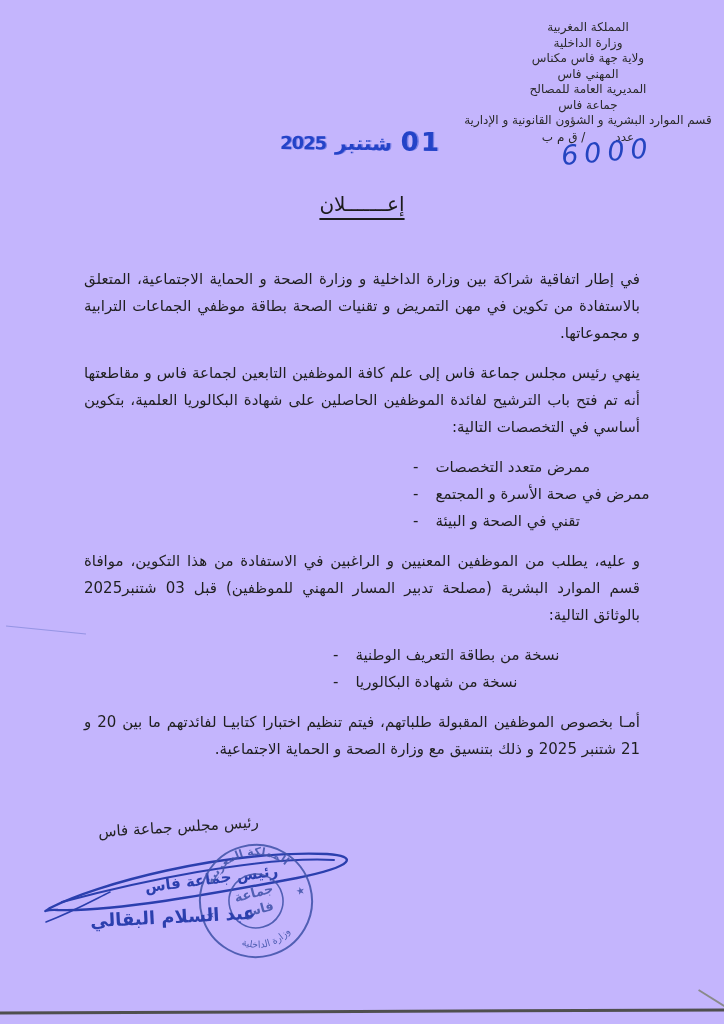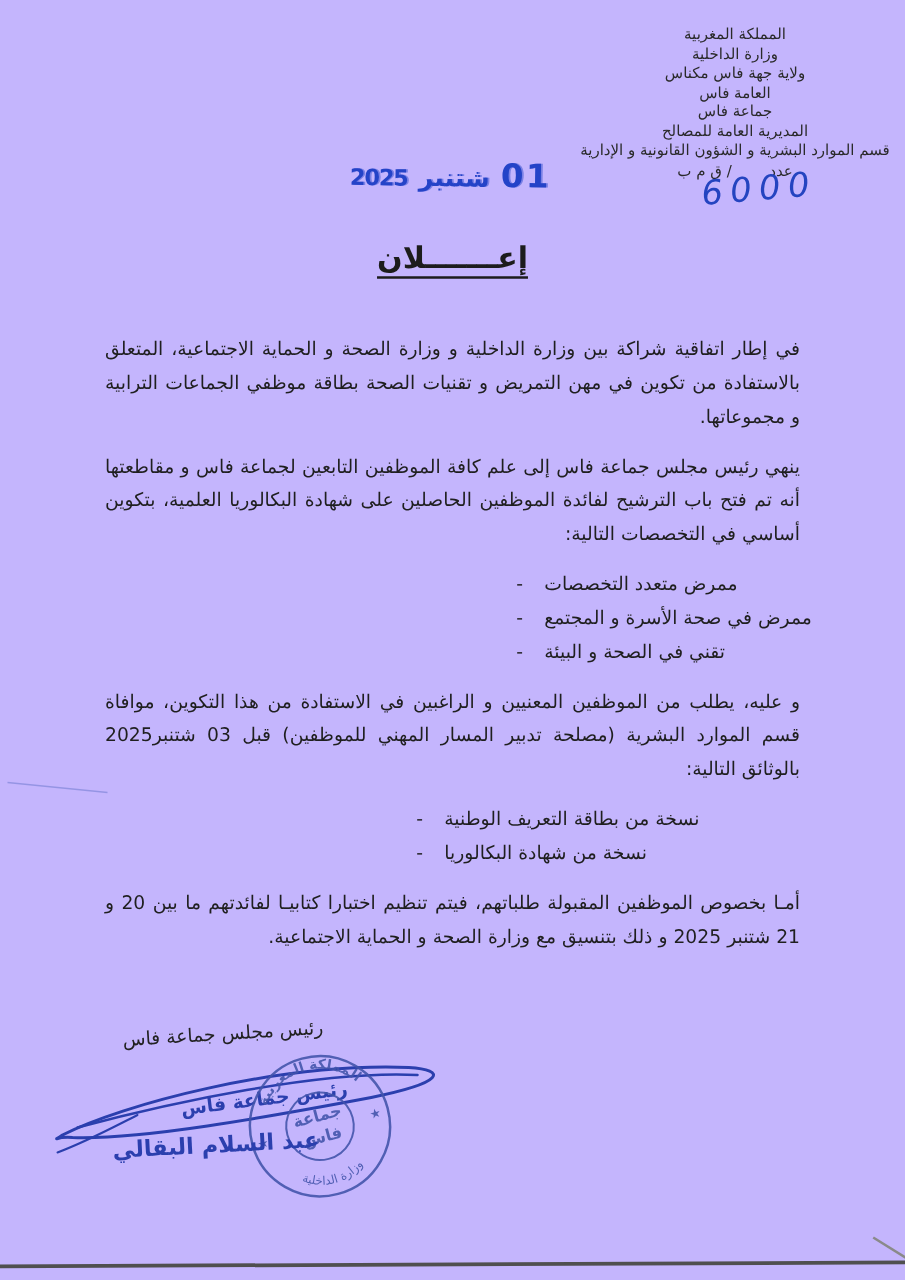--- a/index.html
+++ b/index.html
@@ -38,21 +38,21 @@
   }
   .ds-day{font-size:26px;letter-spacing:2px;}
   .ds-month{font-size:20px;}
   .ds-year{font-size:18px;letter-spacing:-1px;}
   
   .title{
     position:absolute;top:192px;left:0;width:100%;
     text-align:center;
   }
   .title span{
-    font-size:24px;font-weight:bold;color:#1c1c1c;
+    font-size:20px;font-weight:normal;color:#1c1c1c;
     text-decoration:underline;
     text-underline-offset:7px;
     text-decoration-thickness:2px;
   }
   
   .body-text{
     position:absolute;top:266px;left:84px;right:84px;
     direction:rtl;text-align:justify;
     font-size:15px;line-height:27px;color:#1f1f1f;
   }
@@ -93,23 +93,23 @@
 </style>
 </head>
 <body>
 
 <div class="page">
 
   <div class="letterhead">
     <div>المملكة المغربية</div>
     <div>وزارة الداخلية</div>
     <div>ولاية جهة فاس مكناس</div>
-    <div>العامة فاس</div>
+    <div>المهني فاس</div>
+    <div>المديرية العامة للمصالح</div>
     <div>جماعة فاس</div>
-    <div>المديرية العامة للمصالح</div>
     <div>قسم الموارد البشرية و الشؤون القانونية و الإدارية</div>
     <div class="ref-line">
       <span>عدد</span>
       <span>/ ق م ب</span>
     </div>
   </div>
 
   <div class="handwritten-number">6000</div>
 
   <div class="date-stamp">

